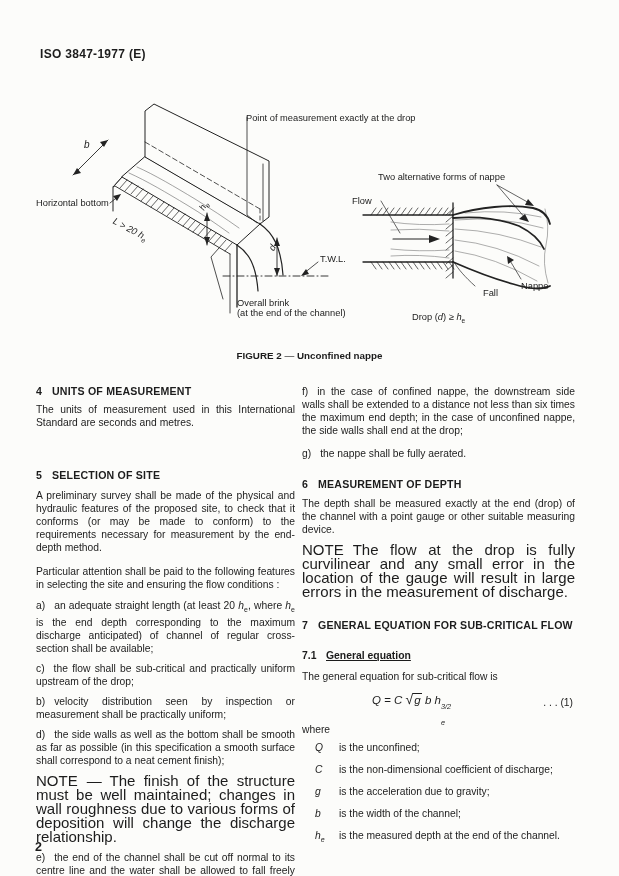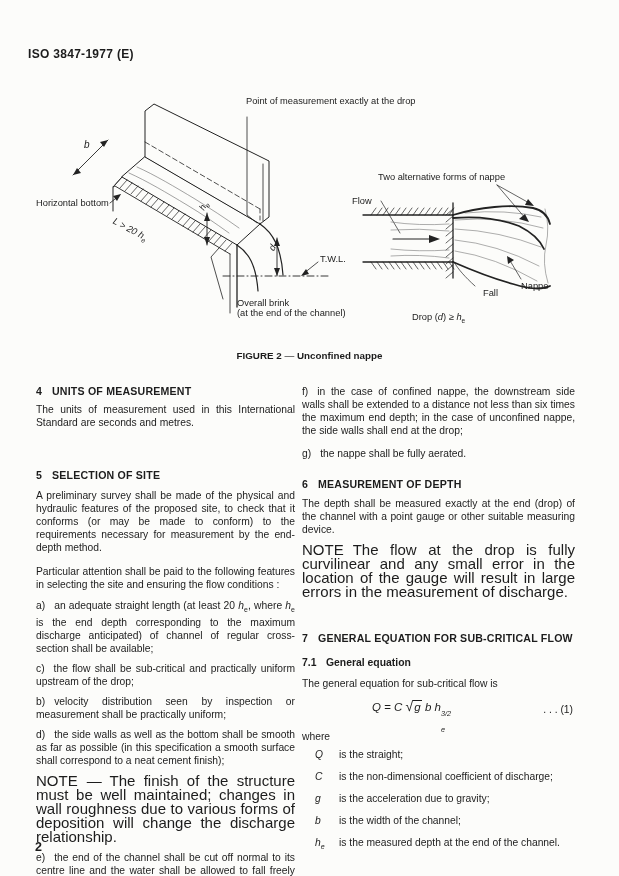--- a/index.html
+++ b/index.html
@@ -1,21 +1,21 @@
 <!DOCTYPE html>
 <html><head>
 <meta charset="utf-8">
 <style>
   html,body{margin:0;padding:0;background:#e8e8e8;}
   .page{
     position:relative;width:619px;height:876px;background:#fcfcfa;
     font-family:"Liberation Sans",sans-serif;color:#1c1c1c;overflow:hidden;
     margin:0 auto;
   }
-  .hdr{position:absolute;left:28px;top:47px;font-size:12px;font-weight:bold;letter-spacing:.3px;}
+  .hdr{position:absolute;left:40px;top:47px;font-size:12px;font-weight:bold;letter-spacing:.3px;}
   .pageno{position:absolute;left:35px;top:840px;font-size:12.5px;font-weight:bold;}
 
   
   .figsvg{position:absolute;}
   .fig-label{position:absolute;font-size:9.3px;white-space:nowrap;color:#222;}
   .fig-label i{font-style:italic;}
   .fig-label sub{font-size:6.5px;}
   .rot28{transform:rotate(28deg);transform-origin:left top;font-style:italic;}
   .rotm60{transform:rotate(-60deg);transform-origin:left top;font-style:italic;}
   .caption{position:absolute;left:0;top:350px;width:619px;text-align:center;font-size:9.8px;}
@@ -23,21 +23,21 @@
   .caption .cap-title{font-weight:bold;}
 
   
   .col{position:absolute;top:385px;text-align:justify;font-size:10.3px;line-height:13px;}
   .col-left{left:36px;width:259px;}
   .col-right{left:302px;width:273px;}
   .sec-h{font-weight:bold;font-size:10.6px;text-align:left;letter-spacing:.2px;white-space:nowrap;}
   .sec-h .num{display:inline-block;min-width:16px;}
   .mt5{margin-top:5px;} .mt6{margin-top:6px;} .mt7{margin-top:7px;} .mt8{margin-top:8px;}
   .mt10{margin-top:10px;} .mt11{margin-top:11px;}
-  .mt17{margin-top:11px;} .mt18{margin-top:18px;} .mt33{margin-top:33px;} .mt40{margin-top:40px;}
+  .mt17{margin-top:17px;text-decoration:underline;} .mt18{margin-top:18px;} .mt33{margin-top:20px;} .mt40{margin-top:40px;}
   .item .lbl{margin-right:9px;}
   .item i{font-style:italic;}
   .item sub{font-size:7px;}
   .note{font-size:15px;line-height:14px;}
   .note .nlbl{margin-right:9px;}
   .sub-h{font-weight:bold;font-size:10.4px;text-align:left;}
   .sub-h .num{display:inline-block;min-width:24px;}
 
   
   .equation{position:relative;height:20px;}
@@ -146,21 +146,21 @@
       <path d="M152,20 L186,39" stroke-width="0.7"></path>
       <polygon points="189,41 180,40 183,34" fill="#222" stroke="none"></polygon>
       <path d="M152,20 L181,54" stroke-width="0.7"></path>
       <polygon points="184,57 180,49 174,54" fill="#222" stroke="none"></polygon>
       <path d="M176,114 L164,94" stroke-width="0.7"></path>
       <polygon points="162,91 163,99 169,95" fill="#222" stroke="none"></polygon>
       <path d="M130,121 C120,112 113,104 109,97" stroke-width="0.7"></path>
     </g>
   </svg>
 
-  <div class="fig-label" style="left:246px;top:96px;">Point of measurement exactly at the drop</div>
+  <div class="fig-label" style="left:246px;top:113px;">Point of measurement exactly at the drop</div>
   <div class="fig-label" style="left:36px;top:198px;">Horizontal bottom</div>
   <div class="fig-label" style="left:84px;top:139px;font-size:10px;"><i>b</i></div>
   <div class="fig-label rot28" style="left:116px;top:216px;"><i>L</i><span> &gt; 20 </span><i>h</i><sub>e</sub></div>
   <div class="fig-label rotm60" style="left:197px;top:207px;font-size:9px;"><i>h</i><sub>e</sub></div>
   <div class="fig-label rotm60" style="left:266px;top:247px;font-size:9.5px;"><i>d</i></div>
   <div class="fig-label" style="left:320px;top:254px;">T.W.L.</div>
   <div class="fig-label" style="left:237px;top:298px;">
     <div>Overall brink</div>
     <div>(at the end of the channel)</div>
   </div>
@@ -207,21 +207,21 @@
             <span>3/2</span>
             <span>e</span>
           </span></span>
       <span class="eq-num">. . . (1)</span>
     </div>
 
     <p class="mt10" style="margin-bottom:0;text-align:left;">where</p>
 
     <div class="defrow">
         <span class="defsym"><span>Q</span><sub></sub></span>
-        <span class="deftext">is the straight;</span>
+        <span class="deftext">is the unconfined;</span>
       </div>
     <div class="defrow">
         <span class="defsym"><span>C</span><sub></sub></span>
         <span class="deftext">is the non-dimensional coefficient of discharge;</span>
       </div>
     <div class="defrow">
         <span class="defsym"><span>g</span><sub></sub></span>
         <span class="deftext">is the acceleration due to gravity;</span>
       </div>
     <div class="defrow">

